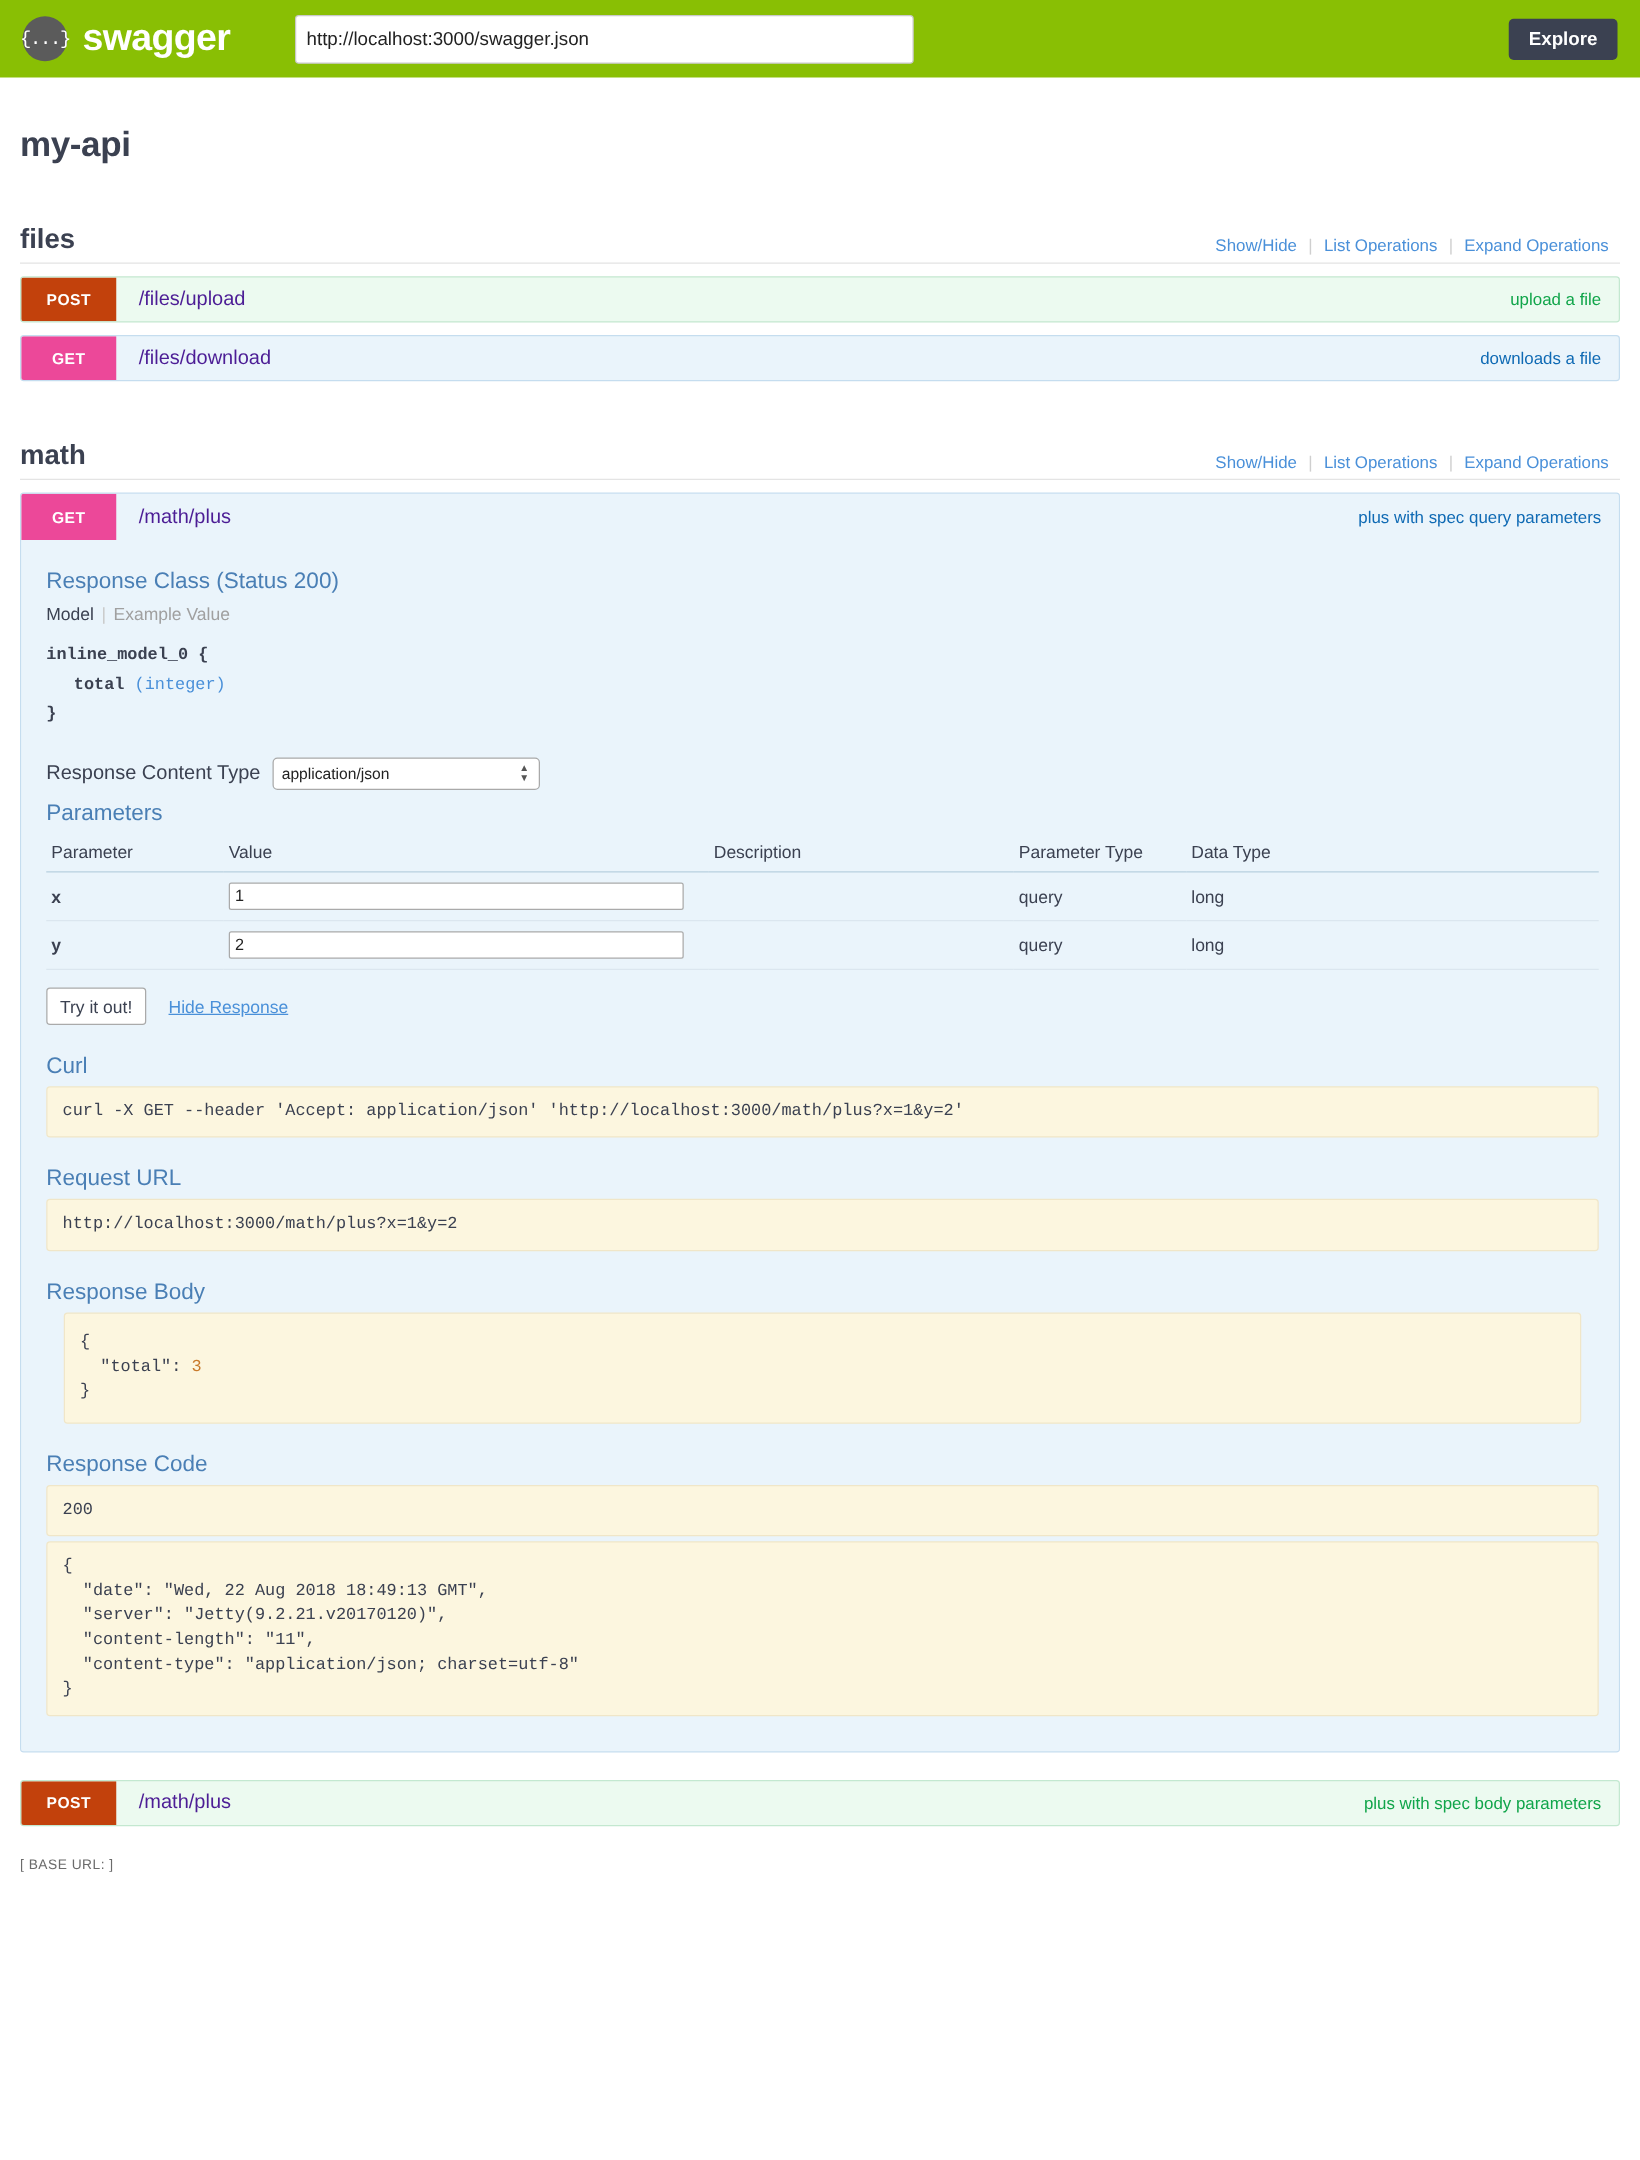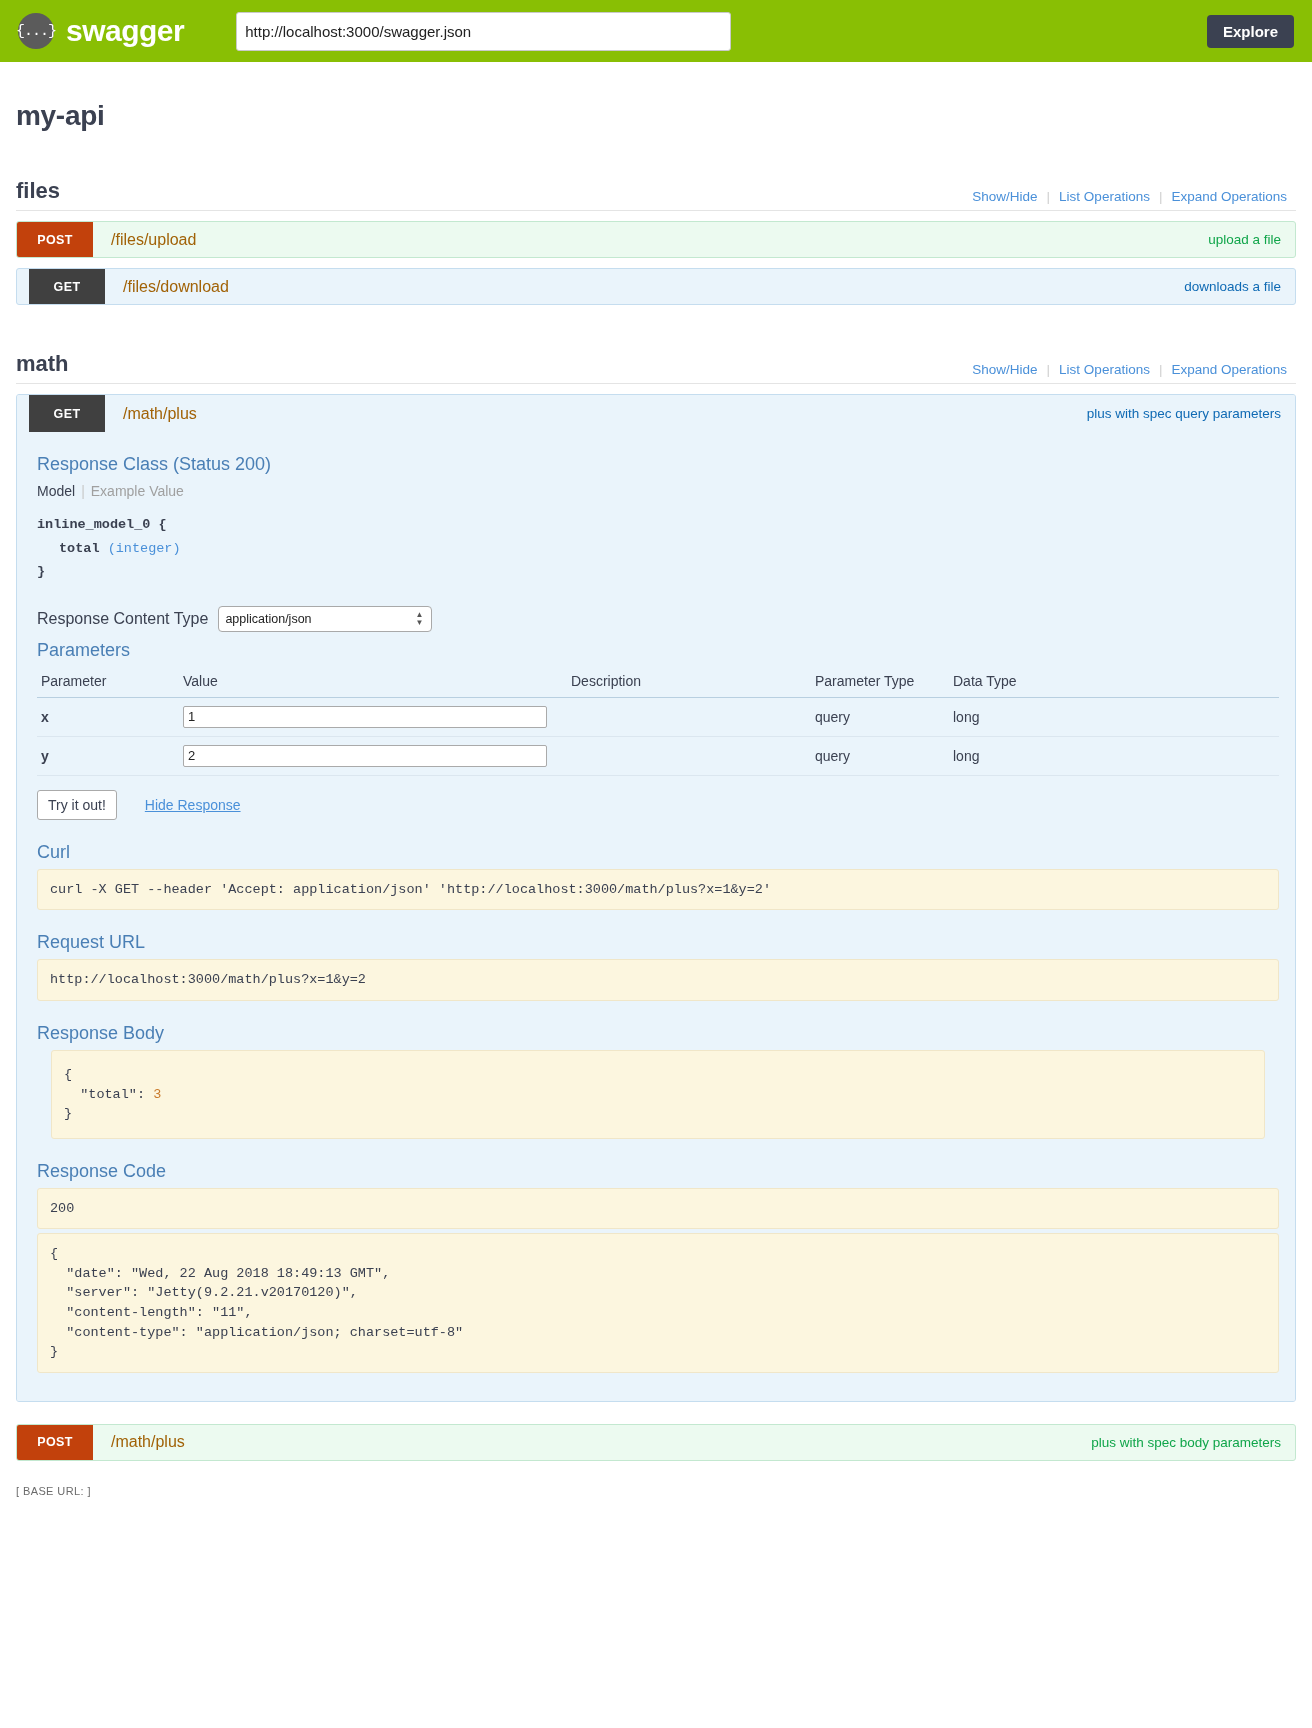--- a/index.html
+++ b/index.html
@@ -135,25 +135,25 @@
     color: #ffffff;
     font-size: 12.5px;
     font-weight: bold;
     display: flex;
     align-items: center;
     justify-content: center;
     letter-spacing: 0.4px;
     flex: 0 0 auto;
   }
   .method.post { background: #c2410c; }
-  .method.get  { background: #404040; margin-left: 12px; }
+  .method.get  { background: #ec4899; }
 
   .op-path {
     font-size: 16px;
-    color: #a16207;
+    color: #4c1d95;
     padding-left: 18px;
     font-family: "Liberation Sans", sans-serif;
   }
   .op-desc {
     margin-left: auto;
     padding-right: 14px;
     font-size: 13.5px;
   }
   .op-desc.post-desc { color: #10a54a; }
   .op-desc.get-desc { color: #0f6ab4; }
@@ -269,21 +269,21 @@
     font-family: "Liberation Sans", sans-serif;
     box-sizing: border-box;
     background: #fff;
     color: #222;
   }
 
   .actions {
     margin-top: 14px;
     display: flex;
     align-items: center;
-    gap: 28px;
+    gap: 18px;
   }
   .tryit {
     background: #ffffff;
     border: 1px solid #aaaaaa;
     border-radius: 3px;
     font-size: 14px;
     padding: 6px 10px;
     color: #3b4151;
     cursor: pointer;
     font-family: "Liberation Sans", sans-serif;

